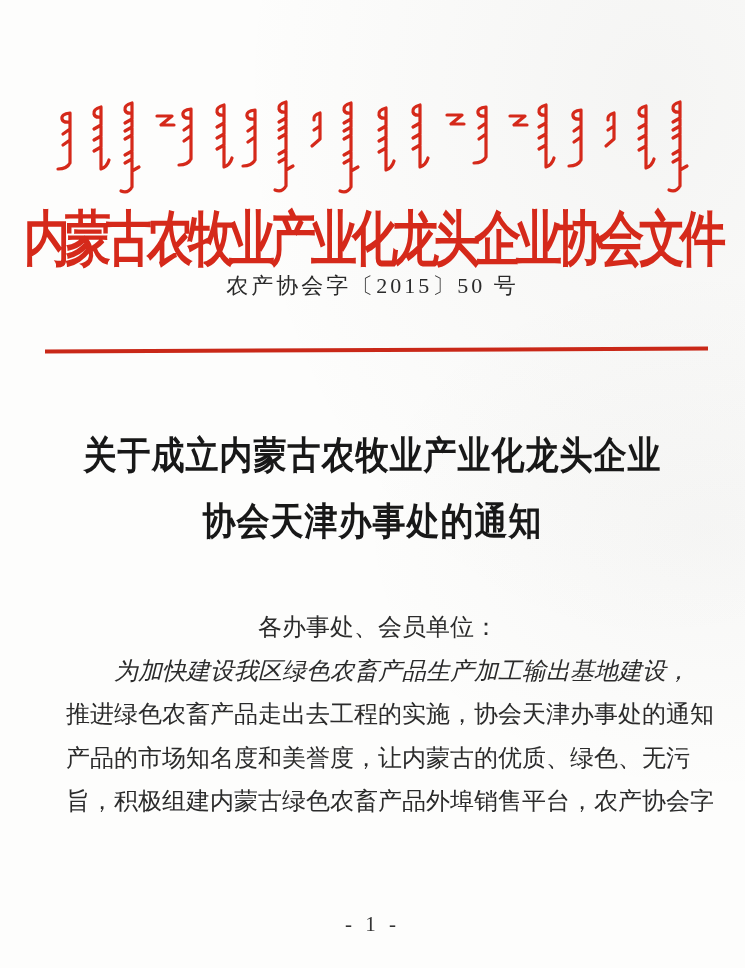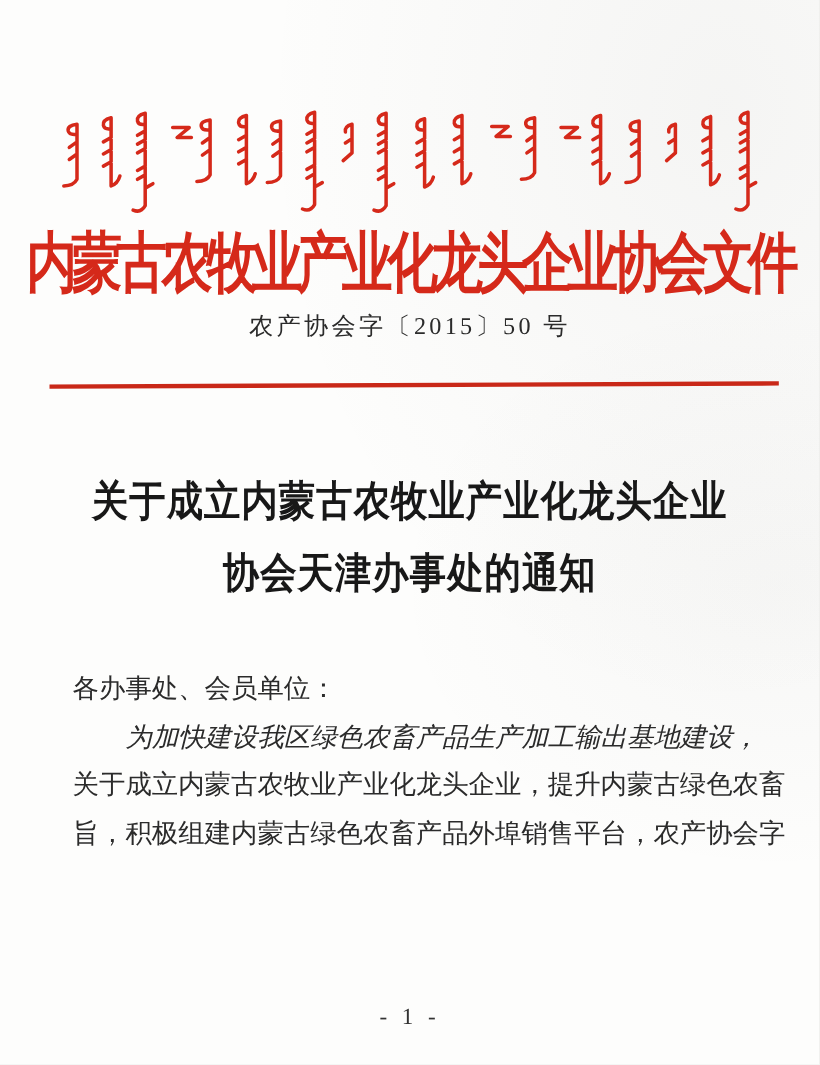--- a/index.html
+++ b/index.html
@@ -20,42 +20,42 @@
   .org-title{
     position:absolute;top:199px;left:0;width:745px;
     text-align:center;
     font-size:46px;font-weight:900;
     letter-spacing:-5px;
     color:#d5291a;
     transform:scaleY(1.3);transform-origin:center top;
     white-space:nowrap;
   }
   .doc-number{
-    position:absolute;top:282px;left:0;width:745px;
+    position:absolute;top:271px;left:0;width:745px;
     text-align:center;
     font-size:22px;letter-spacing:3px;color:#2b2b2b;
   }
   .red-rule{
     position:absolute;top:348px;left:45px;width:663px;height:4px;
     background:#c92818;
     transform:rotate(-0.25deg);
   }
   .title-line{
     position:absolute;left:0;width:745px;text-align:center;
     font-size:33px;font-weight:700;letter-spacing:1px;color:#181818;
     transform:scaleY(1.15);transform-origin:center top;
     white-space:nowrap;
   }
   .title-line.l1{top:430px;}
   .title-line.l2{top:496px;}
   .body-block{
     position:absolute;top:606px;left:66px;width:624px;
     font-size:24px;line-height:43.5px;color:#2b2b2b;
   }
-  .salutation{text-align:left;}
+  .salutation{text-align:center;}
   .bline{
     text-align:justify;
     text-align-last:justify;
     white-space:nowrap;
   }
   .bline.indent{text-indent:2em;font-style:italic;}
   .page-number{
     position:absolute;top:912px;left:0;width:745px;
     text-align:center;font-size:21px;letter-spacing:4px;color:#333;
   }
@@ -110,19 +110,20 @@
   <div class="doc-number">农产协会字〔2015〕50 号</div>
 
   <div class="red-rule"></div>
 
   <div class="title-line l1">关于成立内蒙古农牧业产业化龙头企业</div>
   <div class="title-line l2">协会天津办事处的通知</div>
 
   <div class="body-block">
     <div class="salutation">各办事处、会员单位：</div>
     <div class="bline indent">为加快建设我区绿色农畜产品生产加工输出基地建设，</div>
-    <div class="bline">关于成立内蒙古农牧业产业化龙头企业，提升内蒙古绿色农畜</div>
+    <div class="bline">推进绿色农畜产品走出去工程的实施，协会天津办事处的通知</div>
+    <div class="bline">产品的市场知名度和美誉度，让内蒙古的优质、绿色、无污</div>
     <div class="bline">旨，积极组建内蒙古绿色农畜产品外埠销售平台，农产协会字</div>
   </div>
 
   <div class="page-number">- 1 -</div>
 
 </div>
 
 </body></html>

